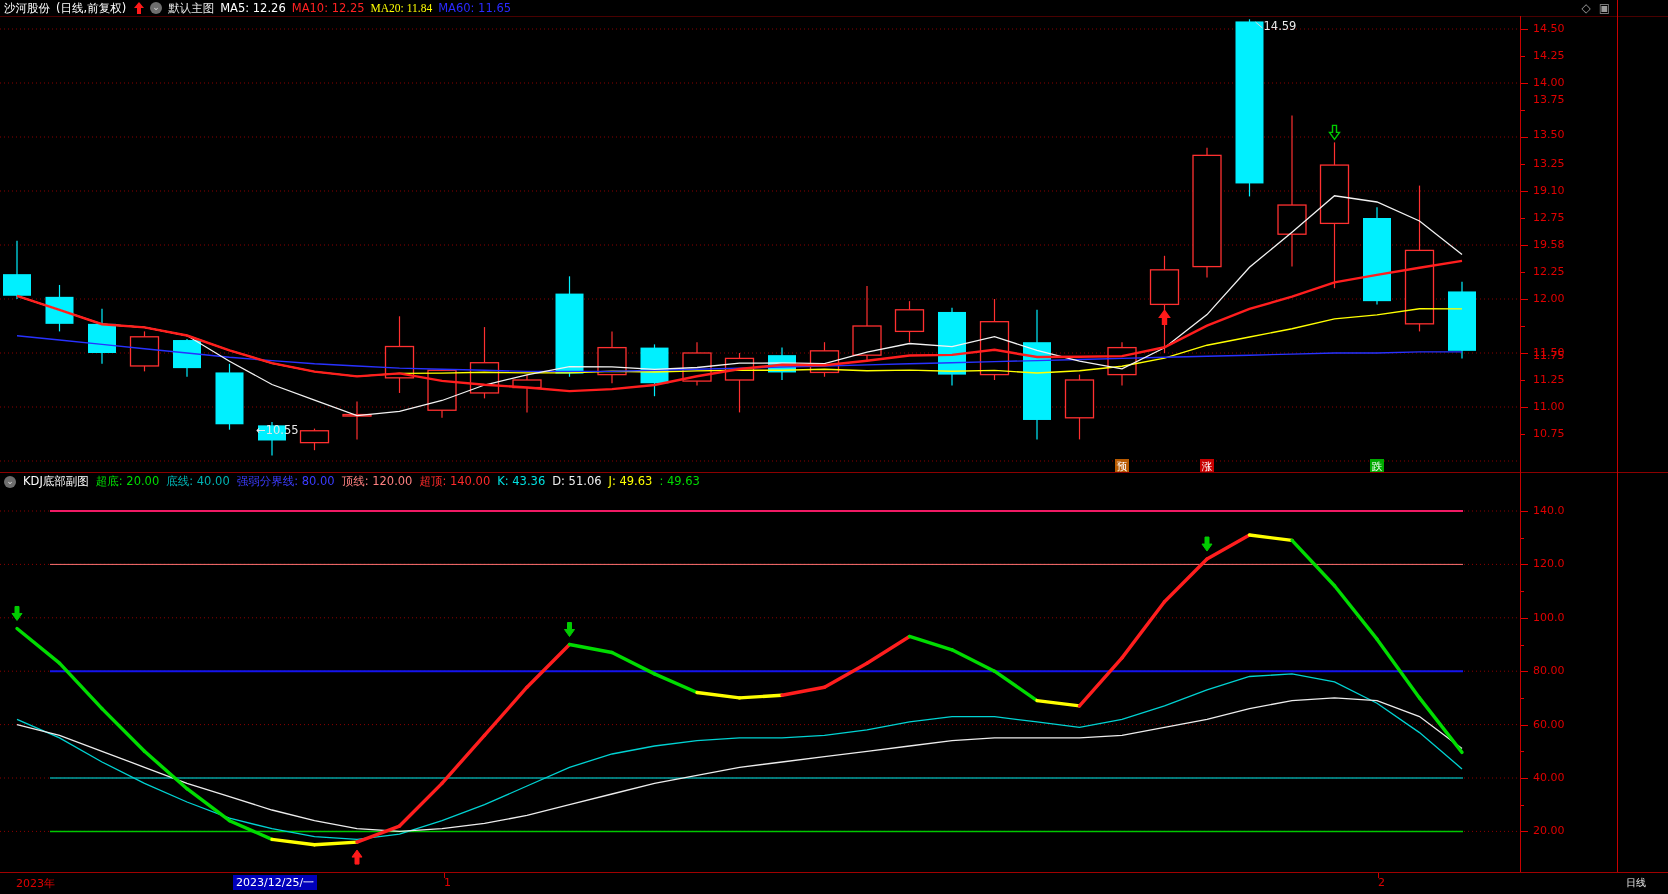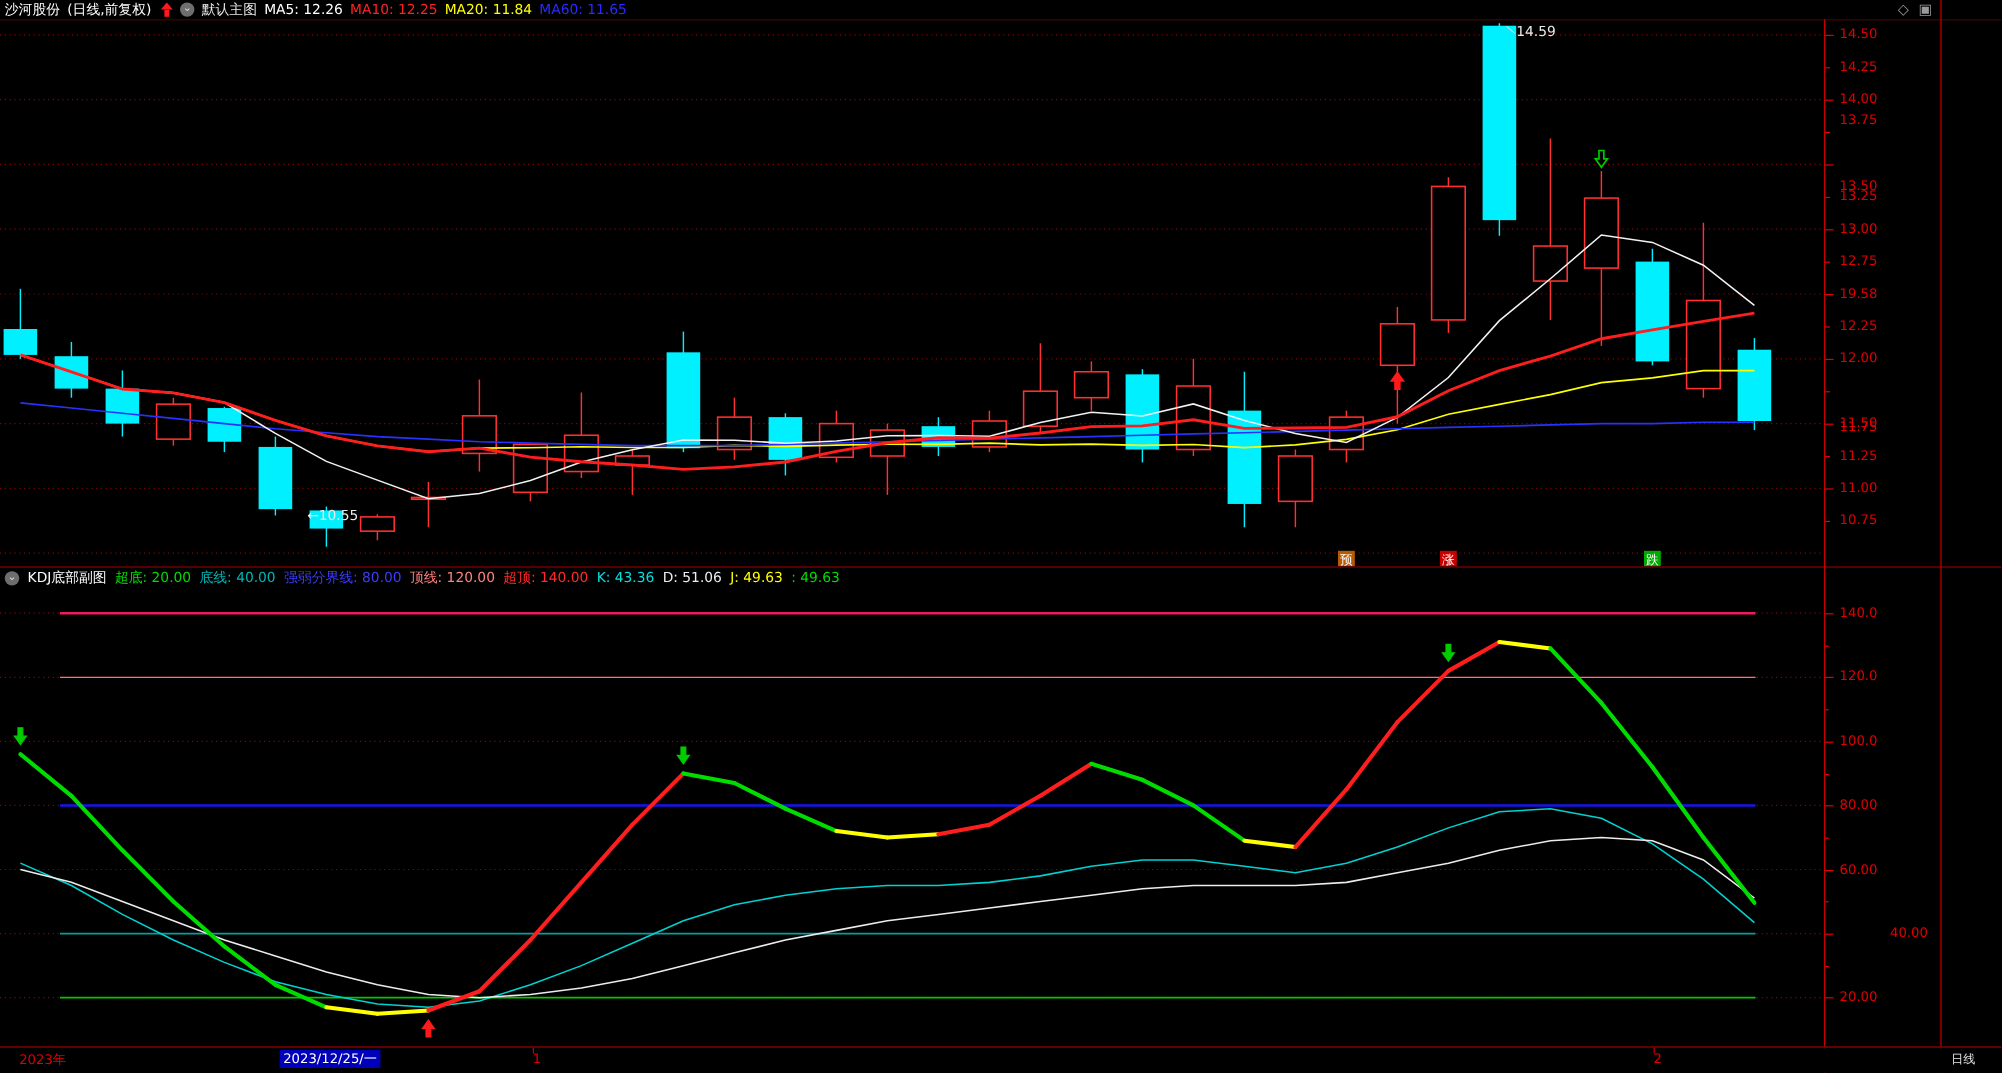--- a/index.html
+++ b/index.html
@@ -42,21 +42,21 @@
 <body>
 
 <div class="screen">
 
   <div class="hdr">
     <span class="stock-name">沙河股份</span>
     <span class="period">(日线,前复权)</span>
     <span class="uparrow-ic"></span>
     <span class="circle-ic">⌄</span>
     <span class="ovl">默认主图</span>
-    <span id="maItems"><span style="color: rgb(255, 255, 255);">MA5: 12.26</span><span style="color: rgb(255, 34, 34);">MA10: 12.25</span><span style="color: rgb(255, 255, 0);">MA20: 11.84</span><span style="color: rgb(42, 42, 255);">MA60: 11.65</span></span>
+    <span id="maItems"><span style="color: rgb(255, 255, 255);">MA5: 12.26</span><span style="color: rgb(255, 34, 34);">MA10: 12.25</span><span style="color: rgb(255, 255, 0); font-family: Liberation Serif, serif;">MA20: 11.84</span><span style="color: rgb(42, 42, 255);">MA60: 11.65</span></span>
   </div>
   <div class="tr-icons">
     <span>◇</span>
     <span>▣</span>
   </div>
 
   <svg id="mainChart" width="1520" height="456" style="top:16px">
       <line x1="0" y1="13" x2="1520" y2="13" stroke="#8b0000" stroke-width="1" stroke-dasharray="1 3"></line>
       <line x1="0" y1="67" x2="1520" y2="67" stroke="#8b0000" stroke-width="1" stroke-dasharray="1 3"></line>
       <line x1="0" y1="121" x2="1520" y2="121" stroke="#8b0000" stroke-width="1" stroke-dasharray="1 3"></line>
@@ -217,25 +217,25 @@
   <div id="yAxisMain">
       <div class="tickmark" style="left: 1520px; top: 29px; width: 8px;"></div>
       <div class="axis-label" style="left: 1533px; top: 22px; text-align: right;">14.50</div>
       <div class="tickmark" style="left: 1520px; top: 56px; width: 5px;"></div>
       <div class="axis-label" style="left: 1533px; top: 49px;">14.25</div>
       <div class="tickmark" style="left: 1520px; top: 83px; width: 8px;"></div>
       <div class="axis-label" style="left: 1533px; top: 76px;">14.00</div>
       <div class="tickmark" style="left: 1520px; top: 110px; width: 5px;"></div>
       <div class="axis-label" style="left: 1533px; top: 93px; text-align: center;">13.75</div>
       <div class="tickmark" style="left: 1520px; top: 137px; width: 8px;"></div>
-      <div class="axis-label" style="left: 1533px; top: 148px;">13.50</div>
+      <div class="axis-label" style="left: 1533px; top: 128px;">13.50</div>
       <div class="tickmark" style="left: 1520px; top: 164px; width: 5px;"></div>
       <div class="axis-label" style="left: 1533px; top: 157px;">13.25</div>
       <div class="tickmark" style="left: 1520px; top: 191px; width: 8px;"></div>
-      <div class="axis-label" style="left: 1533px; top: 184px;">13.00</div>
+      <div class="axis-label" style="left: 1533px; top: 184px;">19.10</div>
       <div class="tickmark" style="left: 1520px; top: 218px; width: 5px;"></div>
       <div class="axis-label" style="left: 1533px; top: 211px;">12.75</div>
       <div class="tickmark" style="left: 1520px; top: 245px; width: 8px;"></div>
       <div class="axis-label" style="left: 1533px; top: 238px;">19.58</div>
       <div class="tickmark" style="left: 1520px; top: 272px; width: 5px;"></div>
       <div class="axis-label" style="left: 1533px; top: 265px;">12.25</div>
       <div class="tickmark" style="left: 1520px; top: 299px; width: 8px;"></div>
       <div class="axis-label" style="left: 1533px; top: 292px;">12.00</div>
       <div class="tickmark" style="left: 1520px; top: 326px; width: 5px;"></div>
       <div class="axis-label" style="left: 1533px; top: 319px; margin-top: 30px;">11.75</div>
@@ -253,21 +253,21 @@
       <div class="axis-label" style="left: 1533px; top: 504px;">140.0</div>
       <div class="tickmark" style="left: 1520px; top: 564.4px; width: 8px;"></div>
       <div class="axis-label" style="left: 1533px; top: 557.4px;">120.0</div>
       <div class="tickmark" style="left: 1520px; top: 617.8px; width: 8px;"></div>
       <div class="axis-label" style="left: 1533px; top: 610.8px;">100.0</div>
       <div class="tickmark" style="left: 1520px; top: 671.2px; width: 8px;"></div>
       <div class="axis-label" style="left: 1533px; top: 664.2px;">80.00</div>
       <div class="tickmark" style="left: 1520px; top: 724.6px; width: 8px;"></div>
       <div class="axis-label" style="left: 1533px; top: 717.6px;">60.00</div>
       <div class="tickmark" style="left: 1520px; top: 778px; width: 8px;"></div>
-      <div class="axis-label" style="left: 1533px; top: 771px; margin-left: 42px;">40.00</div>
+      <div class="axis-label" style="left: 1533px; top: 771px;">40.00</div>
       <div class="tickmark" style="left: 1520px; top: 831.4px; width: 8px;"></div>
       <div class="axis-label" style="left: 1533px; top: 824.4px;">20.00</div>
       <div class="tickmark" style="left: 1520px; top: 537.7px; width: 4px;"></div>
       <div class="tickmark" style="left: 1520px; top: 591.1px; width: 4px;"></div>
       <div class="tickmark" style="left: 1520px; top: 644.5px; width: 4px;"></div>
       <div class="tickmark" style="left: 1520px; top: 697.9px; width: 4px;"></div>
       <div class="tickmark" style="left: 1520px; top: 751.3px; width: 4px;"></div>
       <div class="tickmark" style="left: 1520px; top: 804.7px; width: 4px;"></div>
     </div>
 

